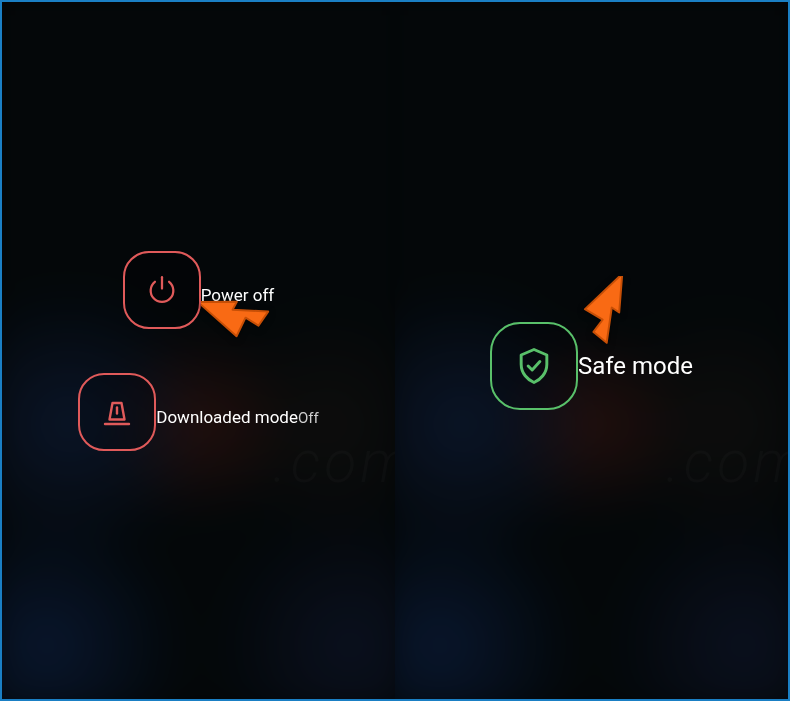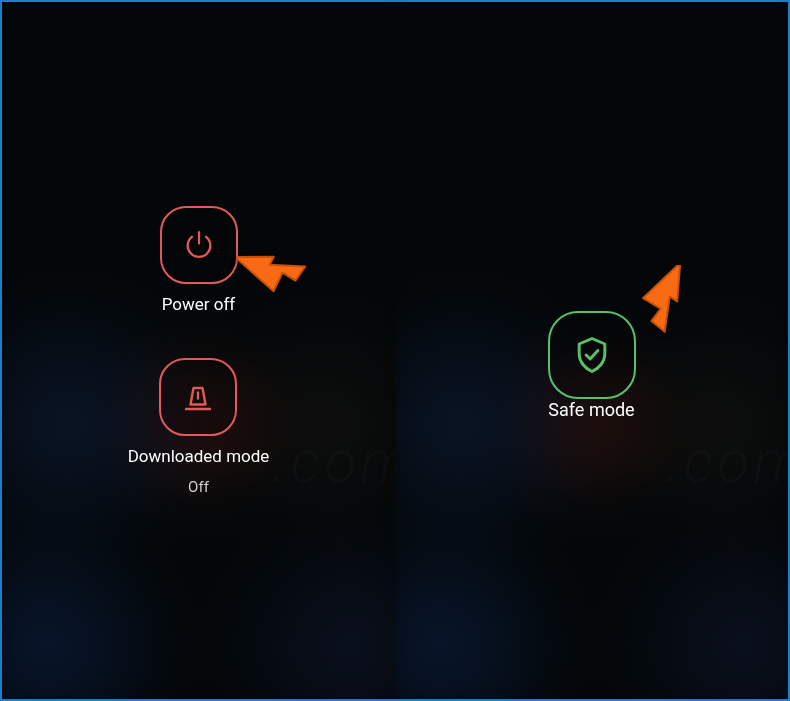--- a/index.html
+++ b/index.html
@@ -39,21 +39,21 @@
   .content {
     position: absolute; inset: 0;
     display: flex;
     flex-direction: column;
     align-items: center;
     justify-content: center;
     z-index: 2;
   }
   .option {
     display: flex;
-    flex-direction: column;
+    flex-direction: row;
     align-items: center;
     margin: 22px 0;
     position: relative;
   }
   .squircle {
     width: 78px; height: 78px;
     border-radius: 26px;
     border: 2px solid;
     display: flex; align-items: center; justify-content: center;
     background: rgba(0,0,0,.15);
@@ -74,21 +74,21 @@
   .desc {
     color: #d8d8d8;
     font-size: 13.5px;
     line-height: 1.4;
     text-align: center;
     max-width: 320px;
     margin-top: 8px;
   }
   .title {
     color: #fff;
-    font-size: 18px;
+    font-size: 24px;
     margin-top: 0;
   }
   
   .arrow {
     position: absolute;
     width: 72px; height: 72px;
     z-index: 5;
     pointer-events: none;
   }
   .arrow svg { filter: drop-shadow(0 2px 3px rgba(0,0,0,.5)); }

